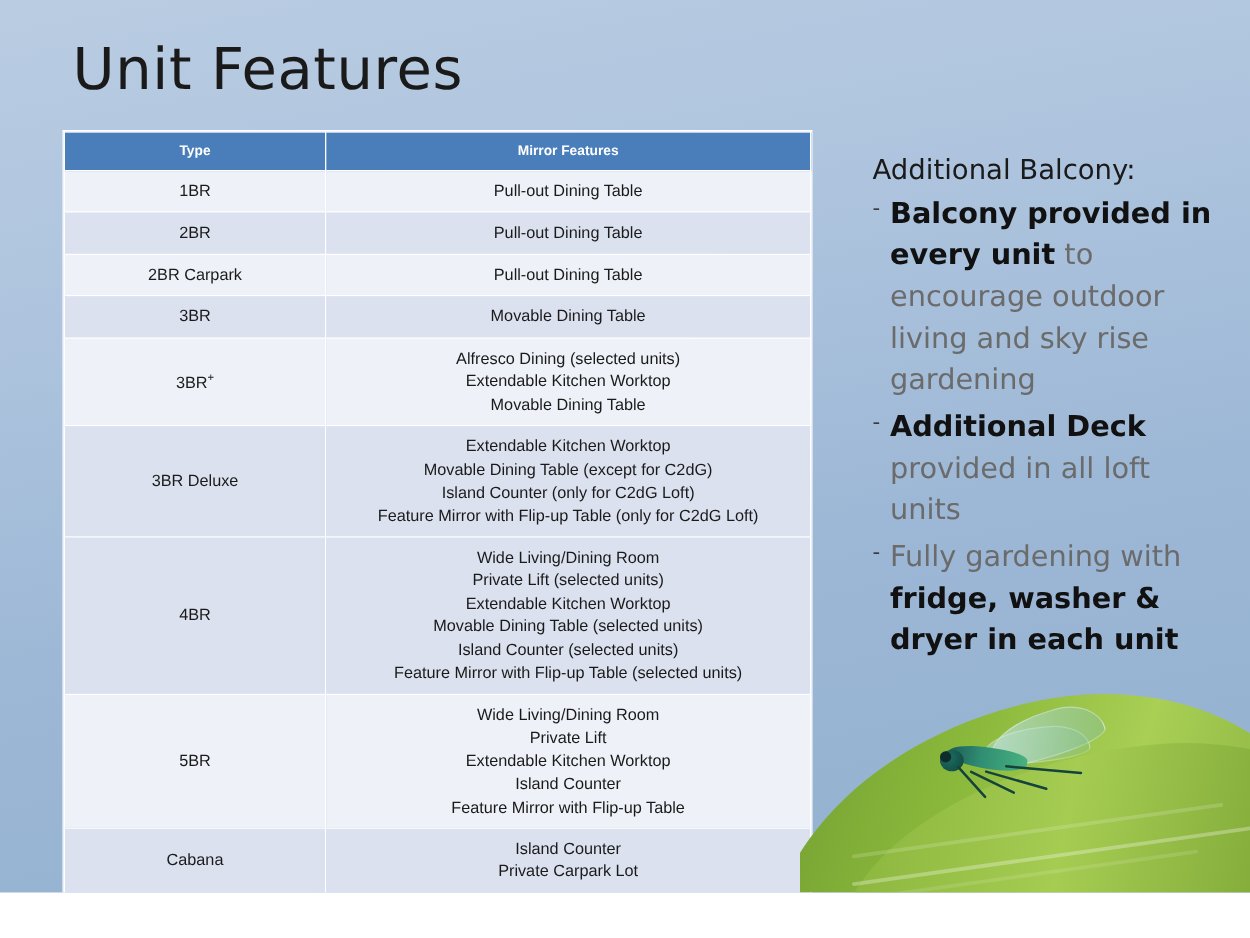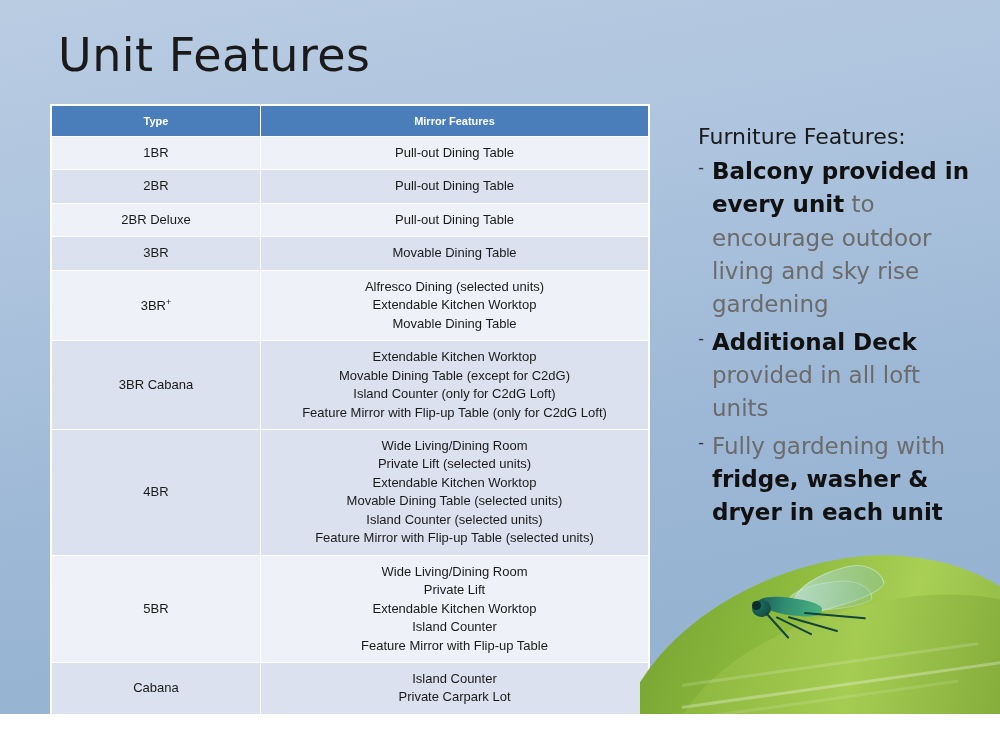--- a/index.html
+++ b/index.html
@@ -229,53 +229,53 @@
       <tbody id="table-body">
           <tr class="odd">
             <td class="cell-type">1BR</td>
             <td class="cell-features">Pull-out Dining Table</td>
           </tr>
           <tr class="even">
             <td class="cell-type">2BR</td>
             <td class="cell-features">Pull-out Dining Table</td>
           </tr>
           <tr class="odd">
-            <td class="cell-type">2BR Deluxe</td>
+            <td class="cell-type">2BR Carpark</td>
             <td class="cell-features">Pull-out Dining Table</td>
           </tr>
           <tr class="even">
             <td class="cell-type">3BR</td>
             <td class="cell-features">Movable Dining Table</td>
           </tr>
           <tr class="odd">
             <td class="cell-type">3BR<span class="sup">+</span></td>
             <td class="cell-features">Alfresco Dining (selected units)<br>Extendable Kitchen Worktop<br>Movable Dining Table</td>
           </tr>
           <tr class="even">
-            <td class="cell-type">3BR Cabana</td>
+            <td class="cell-type">3BR Deluxe</td>
             <td class="cell-features">Extendable Kitchen Worktop<br>Movable Dining Table (except for C2dG)<br>Island Counter (only for C2dG Loft)<br>Feature Mirror with Flip-up Table (only for C2dG Loft)</td>
           </tr>
           <tr class="even">
             <td class="cell-type">4BR</td>
             <td class="cell-features">Wide Living/Dining Room<br>Private Lift (selected units)<br>Extendable Kitchen Worktop<br>Movable Dining Table (selected units)<br>Island Counter (selected units)<br>Feature Mirror with Flip-up Table (selected units)</td>
           </tr>
           <tr class="odd">
             <td class="cell-type">5BR</td>
             <td class="cell-features">Wide Living/Dining Room<br>Private Lift<br>Extendable Kitchen Worktop<br>Island Counter<br>Feature Mirror with Flip-up Table</td>
           </tr>
           <tr class="even">
             <td class="cell-type">Cabana</td>
             <td class="cell-features">Island Counter<br>Private Carpark Lot</td>
           </tr>
         </tbody>
     </table>
   </div>
 
   <div class="addl">
-    <div class="addl-title">Furniture Features:</div>
+    <div class="addl-title">Additional Balcony:</div>
     <div id="bullets">
         <div class="bullet-row">
           <div class="dash">-</div>
           <div class="btext"><b>Balcony provided in every unit</b><span> to encourage outdoor living and sky rise gardening</span></div>
         </div>
         <div class="bullet-row">
           <div class="dash">-</div>
           <div class="btext"><b>Additional Deck</b><span> provided in all loft units</span></div>
         </div>
         <div class="bullet-row">

